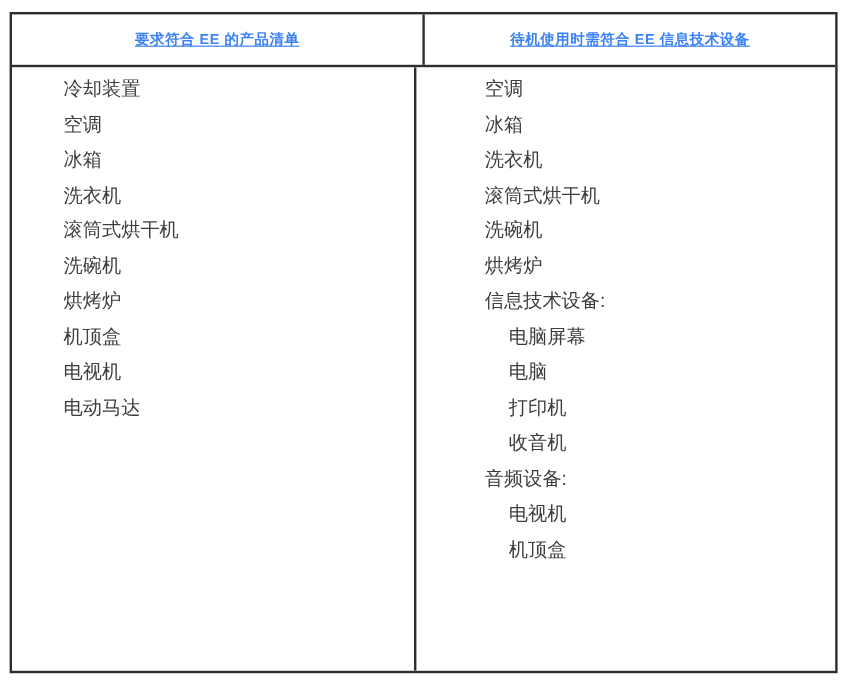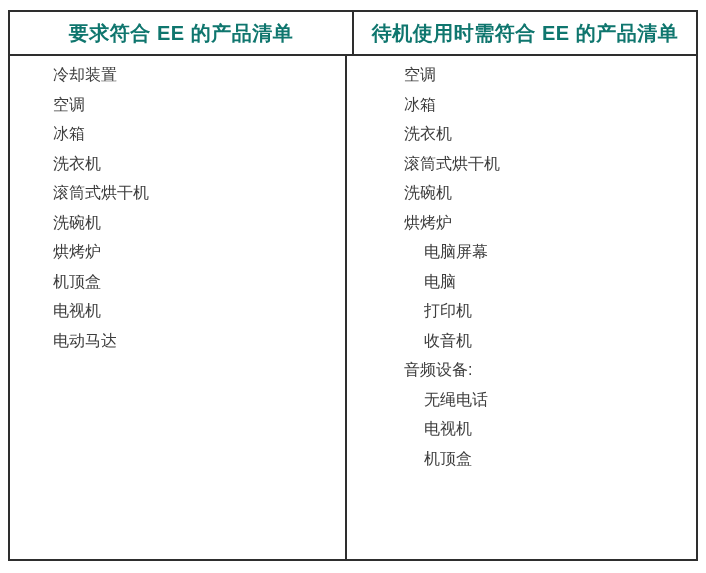--- a/index.html
+++ b/index.html
@@ -31,25 +31,26 @@
     height: 44px;
     box-sizing: border-box;
     border-bottom: 2px solid #2e2e2e;
     flex: 0 0 auto;
   }
   .header-cell {
     flex: 1 1 0;
     display: flex;
     align-items: center;
     justify-content: center;
-    font-size: 20px;
+    font-size: 12px;
     font-weight: 700;
-    color: #0f766e;
+    color: #3b82f6;
     letter-spacing: 0.5px;
     box-sizing: border-box;
+    text-decoration: underline;
   }
   .header-cell.first {
     border-right: 2px solid #2e2e2e;
   }
   .body-row {
     display: flex;
     flex: 1 1 auto;
     overflow: hidden;
     gap: 14px;
   }
@@ -72,21 +73,21 @@
   .item.indent {
     padding-left: 20px;
   }
 </style>
 </head>
 <body>
 
 <div class="table">
   <div class="header-row">
     <div class="header-cell first">要求符合 EE 的产品清单</div>
-    <div class="header-cell">待机使用时需符合 EE 的产品清单</div>
+    <div class="header-cell">待机使用时需符合 EE 信息技术设备</div>
   </div>
   <div class="body-row">
     <div class="body-cell first">
         <div class="item">冷却装置</div>
         <div class="item">空调</div>
         <div class="item">冰箱</div>
         <div class="item">洗衣机</div>
         <div class="item">滚筒式烘干机</div>
         <div class="item">洗碗机</div>
         <div class="item">烘烤炉</div>
@@ -94,23 +95,23 @@
         <div class="item">电视机</div>
         <div class="item">电动马达</div>
       </div>
     <div class="body-cell">
         <div class="item">空调</div>
         <div class="item">冰箱</div>
         <div class="item">洗衣机</div>
         <div class="item">滚筒式烘干机</div>
         <div class="item">洗碗机</div>
         <div class="item">烘烤炉</div>
+        <div class="item">信息技术设备:</div>
         <div class="item indent">电脑屏幕</div>
         <div class="item indent">电脑</div>
         <div class="item indent">打印机</div>
         <div class="item indent">收音机</div>
         <div class="item">音频设备:</div>
-        <div class="item indent">无绳电话</div>
         <div class="item indent">电视机</div>
         <div class="item indent">机顶盒</div>
       </div>
   </div>
 </div>
 
 </body></html>

